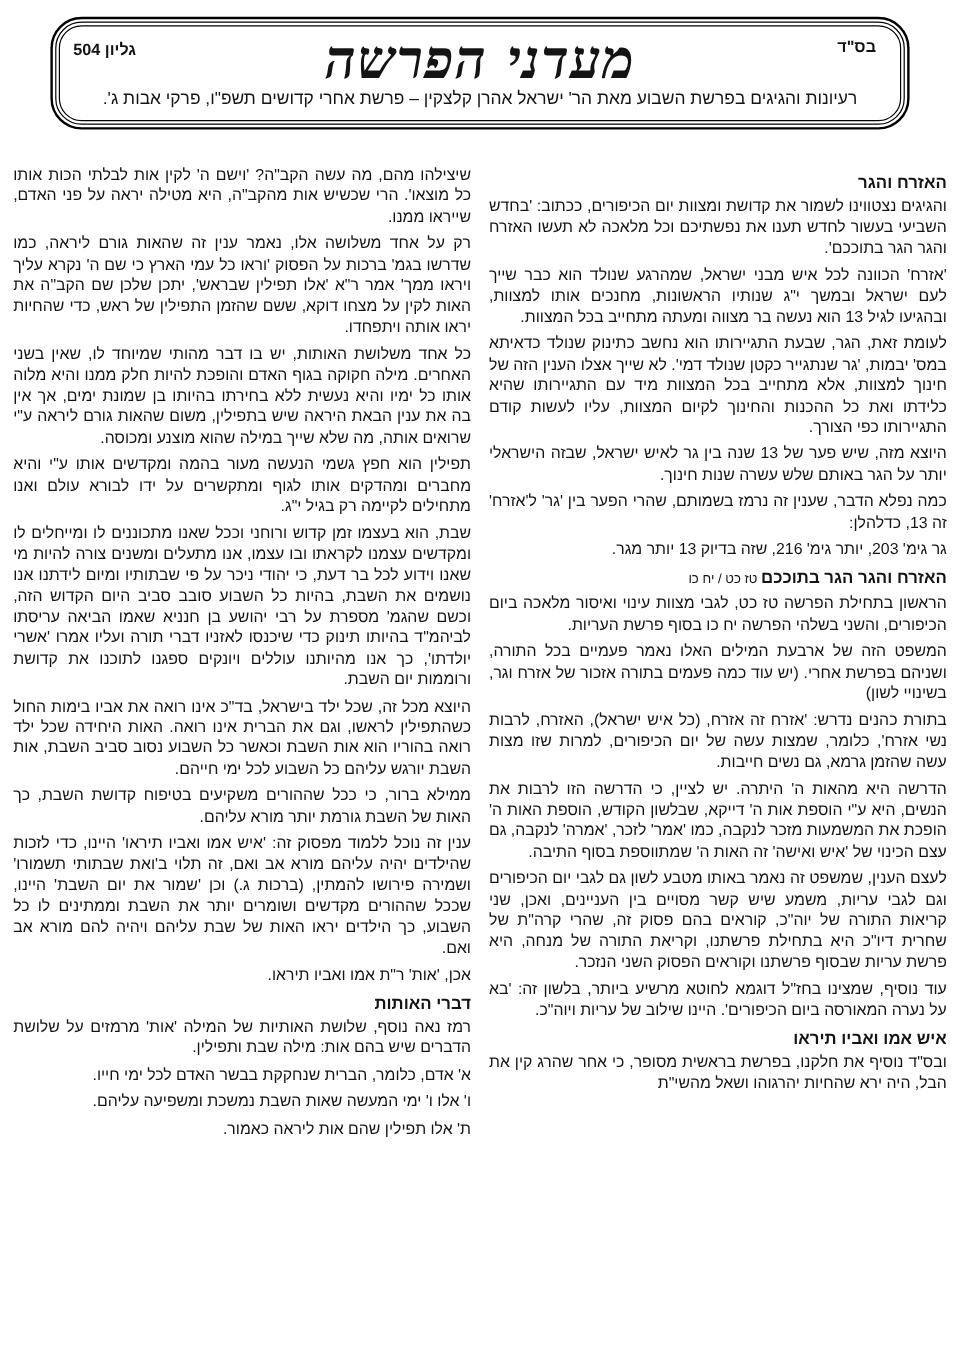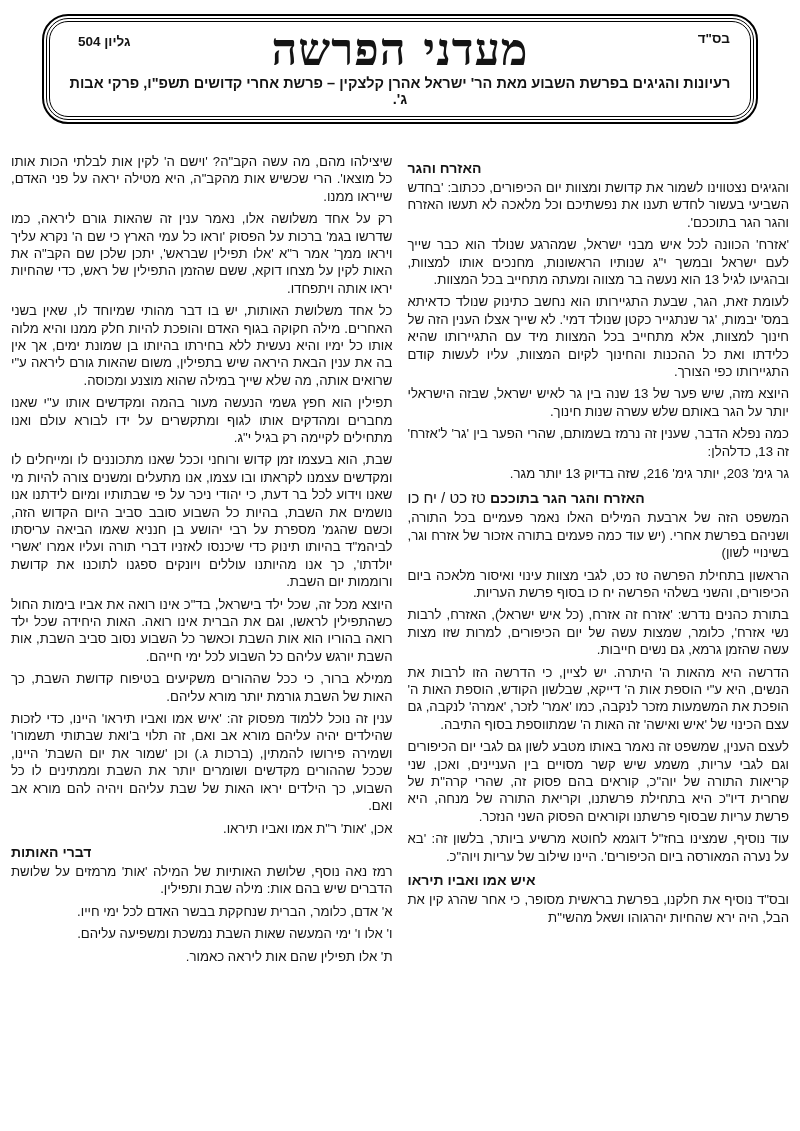--- a/index.html
+++ b/index.html
@@ -9,34 +9,34 @@
     font-family:"Liberation Sans","DejaVu Sans",sans-serif;
   }
   .page { box-sizing:border-box; width:800px; height:1131px; padding:14px 11px 0 11px; }
 
   
   .masthead { margin:0 31px; border:2px solid #000; border-radius:26px; padding:2px; }
   .masthead-mid { border:1px solid #000; border-radius:22px; padding:2px; }
   .masthead-inner { position:relative; border:1px solid #000; border-radius:19px;
                     text-align:center; padding:5px 16px 9px; }
   .besd  { position:absolute; top:9px;  right:20px; font-weight:bold; font-size:13.5px; }
-  .issue { position:absolute; top:12px; left:28px;  font-weight:bold; font-size:13.5px; }
+  .issue { position:absolute; top:12px; left:11px;  font-weight:bold; font-size:13.5px; }
   h1.title {
     margin:0; font-family:"DejaVu Serif","Liberation Serif",serif;
-    font-size:45px; line-height:1.02; font-weight:bold; letter-spacing:1px;
+    font-size:45px; line-height:1.02; font-weight:bold; letter-spacing:1px;font-style:italic;
   }
-  .subtitle { font-weight:bold; font-size:14.5px; margin-top:2px;text-align:center; }
+  .subtitle { font-weight:normal; font-size:14.5px; margin-top:2px;text-align:center; }
 
   
   .content { display:flex; gap:15px; margin-top:29px; }
   .col { flex:1 1 0; min-width:0; text-align:justify; font-size:13.2px; line-height:17.4px; }
   .col p { margin:0 0 5px 0; }
-  .col h2.section { font-size:14px; line-height:17px; margin:7px 0 2px 0; text-align:left; }
+  .col h2.section { font-size:14px; line-height:17px; margin:7px 0 2px 0; text-align:right; }
   .col > :first-child { margin-top:0; }
-  .ref { font-size:15px; font-weight:normal; }
+  .ref { font-size:11px; font-weight:normal; }
   b { font-weight:normal; }
 </style>
 </head>
 <body>
 
 <div class="page">
 
   <div class="masthead">
     <div class="masthead-mid">
       <div class="masthead-inner">
@@ -51,34 +51,34 @@
   <div class="content">
     <div class="col">
         <h2 class="section">האזרח והגר</h2>
         <p>והגיגים נצטווינו לשמור את קדושת ומצוות יום הכיפורים, ככתוב: 'בחדש השביעי בעשור לחדש תענו את נפשתיכם וכל מלאכה לא תעשו האזרח והגר הגר בתוככם'.</p>
         <p><b>'אזרח'</b> הכוונה לכל איש מבני ישראל, שמהרגע שנולד הוא כבר שייך לעם ישראל ובמשך י"ג שנותיו הראשונות, מחנכים אותו למצוות, ובהגיעו לגיל 13 הוא נעשה בר מצווה ומעתה מתחייב בכל המצוות.</p>
         <p>לעומת זאת, הגר, שבעת התגיירותו הוא נחשב כתינוק שנולד כדאיתא במס' יבמות, 'גר שנתגייר כקטן שנולד דמי'. לא שייך אצלו הענין הזה של חינוך למצוות, אלא מתחייב בכל המצוות מיד עם התגיירותו שהיא כלידתו ואת כל ההכנות והחינוך לקיום המצוות, עליו לעשות קודם התגיירותו כפי הצורך.</p>
         <p>היוצא מזה, שיש פער של 13 שנה בין גר לאיש ישראל, שבזה הישראלי יותר על הגר באותם שלש עשרה שנות חינוך.</p>
         <p>כמה נפלא הדבר, שענין זה נרמז בשמותם, שהרי הפער בין 'גר' ל'אזרח' זה 13, כדלהלן:</p>
         <p><b>גר</b> גימ' 203, <b>יותר</b> גימ' <b>216</b>, שזה בדיוק 13 יותר מגר.</p>
         <h2 class="section">האזרח והגר הגר בתוככם<span class="ref"> טז כט / יח כו</span></h2>
+        <p>הראשון בתחילת הפרשה טז כט, לגבי מצוות עינוי ואיסור מלאכה ביום הכיפורים, והשני בשלהי הפרשה יח כו בסוף פרשת העריות.</p>
         <p>המשפט הזה של ארבעת המילים האלו נאמר פעמיים בכל התורה, ושניהם בפרשת אחרי. (יש עוד כמה פעמים בתורה אזכור של אזרח וגר, בשינויי לשון)</p>
-        <p>הראשון בתחילת הפרשה טז כט, לגבי מצוות עינוי ואיסור מלאכה ביום הכיפורים, והשני בשלהי הפרשה יח כו בסוף פרשת העריות.</p>
         <p>בתורת כהנים נדרש: 'אזרח זה אזרח, (כל איש ישראל), <b>ה</b>אזרח, לרבות נשי אזרח', כלומר, שמצות עשה של יום הכיפורים, למרות שזו מצות עשה שהזמן גרמא, גם נשים חייבות.</p>
         <p>הדרשה היא מהאות <b>ה'</b> היתרה. יש לציין, כי הדרשה הזו לרבות את הנשים, היא ע"י הוספת אות ה' דייקא, שבלשון הקודש, הוספת האות ה' הופכת את המשמעות מזכר לנקבה, כמו 'אמר' לזכר, 'אמר<b>ה</b>' לנקבה, גם עצם הכינוי של 'איש ואיש<b>ה</b>' זה האות <b>ה'</b> שמתווספת בסוף התיבה.</p>
         <p>לעצם הענין, שמשפט זה נאמר באותו מטבע לשון גם לגבי יום הכיפורים וגם לגבי עריות, משמע שיש קשר מסויים בין העניינים, ואכן, שני קריאות התורה של יוה"כ, קוראים בהם פסוק זה, שהרי קרה"ת של שחרית דיו"כ היא בתחילת פרשתנו, וקריאת התורה של מנחה, היא פרשת עריות שבסוף פרשתנו וקוראים הפסוק השני הנזכר.</p>
         <p>עוד נוסיף, שמצינו בחז"ל דוגמא לחוטא מרשיע ביותר, בלשון זה: 'בא על נערה המאורסה ביום הכיפורים'. היינו שילוב של עריות ויוה"כ.</p>
         <h2 class="section">איש אמו ואביו תיראו</h2>
         <p>ובס"ד נוסיף את חלקנו, בפרשת בראשית מסופר, כי אחר שהרג קין את הבל, היה ירא שהחיות יהרגוהו ושאל מהשי"ת</p>
       </div>
     <div class="col">
         <p>שיצילהו מהם, מה עשה הקב"ה? 'וישם ה' לקין <b>אות</b> לבלתי הכות אותו כל מוצאו'. הרי שכשיש <b>אות</b> מהקב"ה, היא מטילה יראה על פני האדם, שייראו ממנו.</p>
         <p>רק על אחד משלושה אלו, נאמר ענין זה שהאות גורם ליראה, כמו שדרשו בגמ' ברכות על הפסוק 'וראו כל עמי הארץ כי שם ה' נקרא עליך ויראו ממך' אמר ר"א 'אלו תפילין שבראש', יתכן שלכן שם הקב"ה את האות לקין על מצחו דוקא, ששם שהזמן התפילין של ראש, כדי שהחיות יראו אותה ויתפחדו.</p>
         <p>כל אחד משלושת האותות, יש בו דבר מהותי שמיוחד לו, שאין בשני האחרים. <b>מילה</b> חקוקה בגוף האדם והופכת להיות חלק ממנו והיא מלוה אותו כל ימיו והיא נעשית ללא בחירתו בהיותו בן שמונת ימים, אך אין בה את ענין הבאת היראה שיש בתפילין, משום שהאות גורם ליראה ע"י שרואים אותה, מה שלא שייך במילה שהוא מוצנע ומכוסה.</p>
-        <p>תפילין הוא חפץ גשמי הנעשה מעור בהמה ומקדשים אותו ע"י שאנו מחברים ומהדקים אותו לגוף ומתקשרים על ידו לבורא עולם ואנו מתחילים לקיימה רק בגיל י"ג.</p>
+        <p>תפילין הוא חפץ גשמי הנעשה מעור בהמה ומקדשים אותו ע"י והיא מחברים ומהדקים אותו לגוף ומתקשרים על ידו לבורא עולם ואנו מתחילים לקיימה רק בגיל י"ג.</p>
         <p>שבת, הוא בעצמו זמן קדוש ורוחני וככל שאנו מתכוננים לו ומייחלים לו ומקדשים עצמנו לקראתו ובו עצמו, אנו מתעלים ומשנים צורה להיות מי שאנו וידוע לכל בר דעת, כי יהודי ניכר על פי שבתותיו ומיום לידתנו אנו נושמים את השבת, בהיות כל השבוע סובב סביב היום הקדוש הזה, וכשם שהגמ' מספרת על רבי יהושע בן חנניא שאמו הביאה עריסתו לביהמ"ד בהיותו תינוק כדי שיכנסו לאזניו דברי תורה ועליו אמרו 'אשרי יולדתו', כך אנו מהיותנו עוללים ויונקים ספגנו לתוכנו את קדושת ורוממות יום השבת.</p>
         <p>היוצא מכל זה, שכל ילד בישראל, בד"כ אינו רואה את אביו בימות החול כשהתפילין לראשו, וגם את הברית אינו רואה. האות היחידה שכל ילד רואה בהוריו הוא אות השבת וכאשר כל השבוע נסוב סביב השבת, אות השבת יורגש עליהם כל השבוע לכל ימי חייהם.</p>
         <p>ממילא ברור, כי ככל שההורים משקיעים בטיפוח קדושת השבת, כך האות של השבת גורמת יותר מורא עליהם.</p>
         <p>ענין זה נוכל ללמוד מפסוק זה: 'איש אמו ואביו תיראו' היינו, כדי לזכות שהילדים יהיה עליהם מורא אב ואם, זה תלוי ב'ואת שבתותי <b>תשמורו'</b> <b>ושמירה</b> פירושו להמתין, (ברכות ג.) וכן 'שמור את יום השבת' היינו, שככל שההורים מקדשים ושומרים יותר את השבת וממתינים לו כל השבוע, כך הילדים יראו האות של שבת עליהם ויהיה להם מורא אב ואם.</p>
         <p>אכן, <b>'אות'</b> ר"ת <b>א</b>מו <b>ו</b>אביו <b>ת</b>יראו.</p>
         <h2 class="section">דברי האותות</h2>
         <p>רמז נאה נוסף, שלושת האותיות של המילה <b>'אות'</b> מרמזים על שלושת הדברים שיש בהם אות: מילה שבת ותפילין.</p>
         <p><b>א' אדם</b>, כלומר, הברית שנחקקת בבשר האדם לכל ימי חייו.</p>
         <p><b>ו'</b> אלו <b>ו'</b> ימי המעשה שאות השבת נמשכת ומשפיעה עליהם.</p>
         <p><b>ת'</b> אלו תפילין שהם אות ליראה כאמור.</p>

